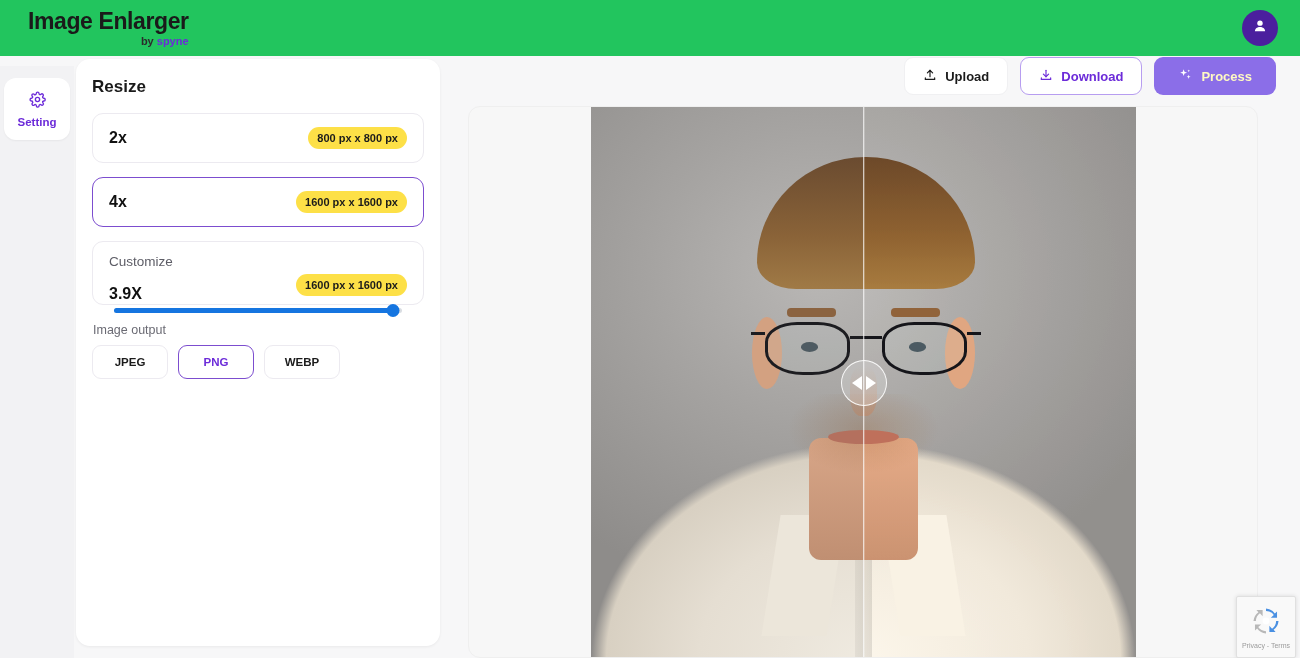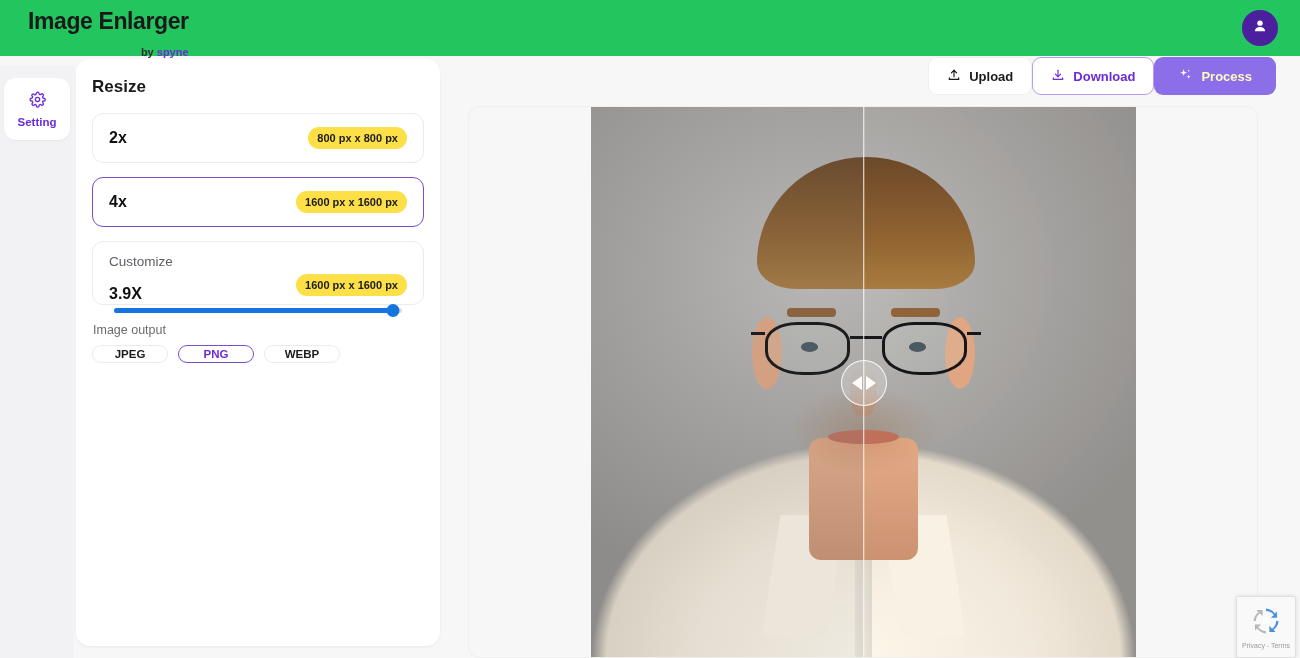--- a/index.html
+++ b/index.html
@@ -18,21 +18,21 @@
     display: flex; align-items: center;
     z-index: 30;
   }
   .logo-wrap { position: absolute; left: 28px; top: 8px; }
   .logo-title {
     font-size: 23px; font-weight: bold; color: #1a1a1a;
     letter-spacing: -0.4px; line-height: 26px;
   }
   .logo-sub {
     font-size: 11px; font-weight: bold; color: #2b2b2b;
-    text-align: right; line-height: 13px; margin-top: 12px;
+    text-align: right; line-height: 13px; margin-top: 1px;
   }
   .logo-sub .brand { color: #6c2bd9; }
 
   .avatar {
     position: absolute; right: 22px; top: 10px;
     width: 36px; height: 36px; border-radius: 50%;
     background: #4b1f9e;
     display: flex; align-items: center; justify-content: center;
   }
 
@@ -108,34 +108,34 @@
     background: #1575e0; transform: translateX(-50%);
     cursor: grab;
   }
 
   .section-label {
     font-size: 12.5px; color: #6a6a73;
     margin: 18px 0 8px 1px;
   }
   .format-row { display: flex; gap: 10px; }
   .format-btn {
-    width: 76px; height: 18px;
+    width: 76px; height: 34px;
     border: 1px solid #eceaf0; border-radius: 9px;
     background: #fff; cursor: pointer;
     display: flex; align-items: center; justify-content: center;
     font-size: 11.5px; font-weight: bold; color: #1b1b1b;
   }
   .format-btn.selected {
     border: 1.6px solid #7c4dcf; color: #6c2bd9;
   }
 
   
   .toolbar {
     position: absolute; right: 24px; top: 57px;
-    display: flex; gap: 0; align-items: flex-start; z-index: 20;
+    display: flex; gap: 12px; align-items: flex-start; z-index: 20;
   }
   .tb-btn {
     height: 38px; border-radius: 9px;
     display: flex; align-items: center; justify-content: center;
     gap: 8px; cursor: pointer;
     font-size: 13px; font-weight: bold;
     padding: 0 18px;
   }
   .tb-upload { background: #fff; color: #1b1b1b; border: 1px solid #f0f0f2; }
   .tb-download { background: #fff; color: #6c2bd9; border: 1.4px solid #b79df0; }

